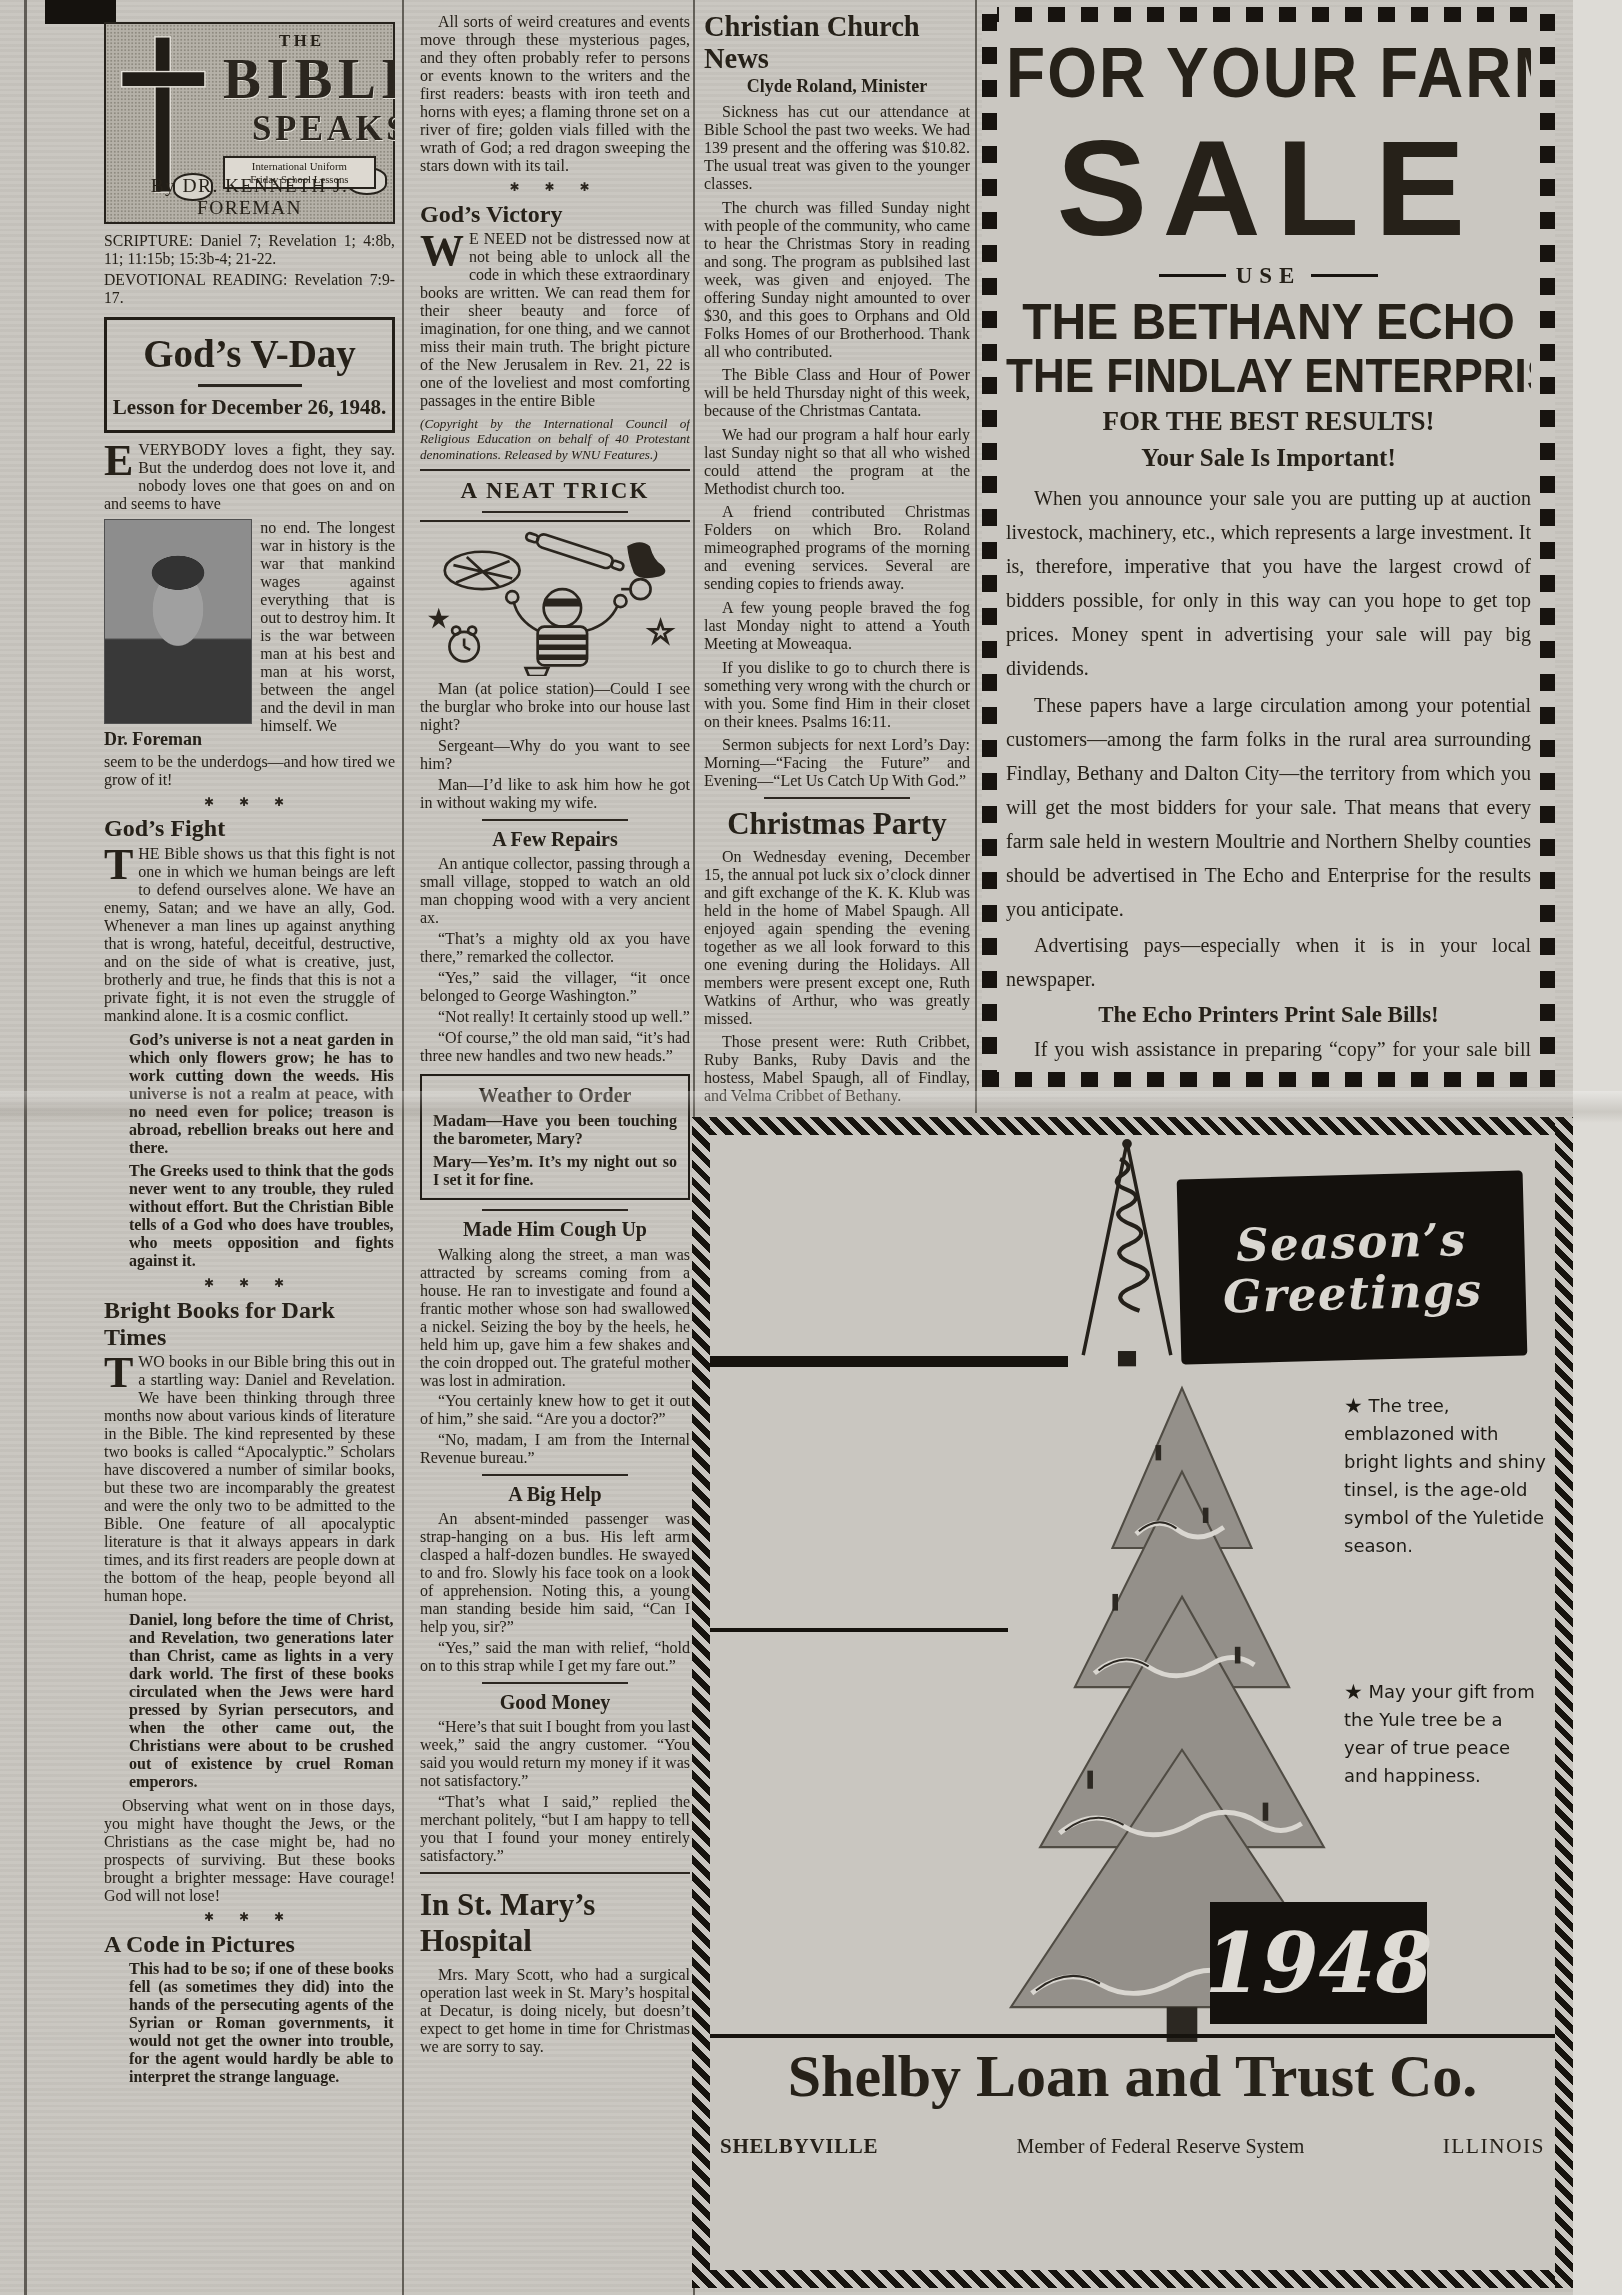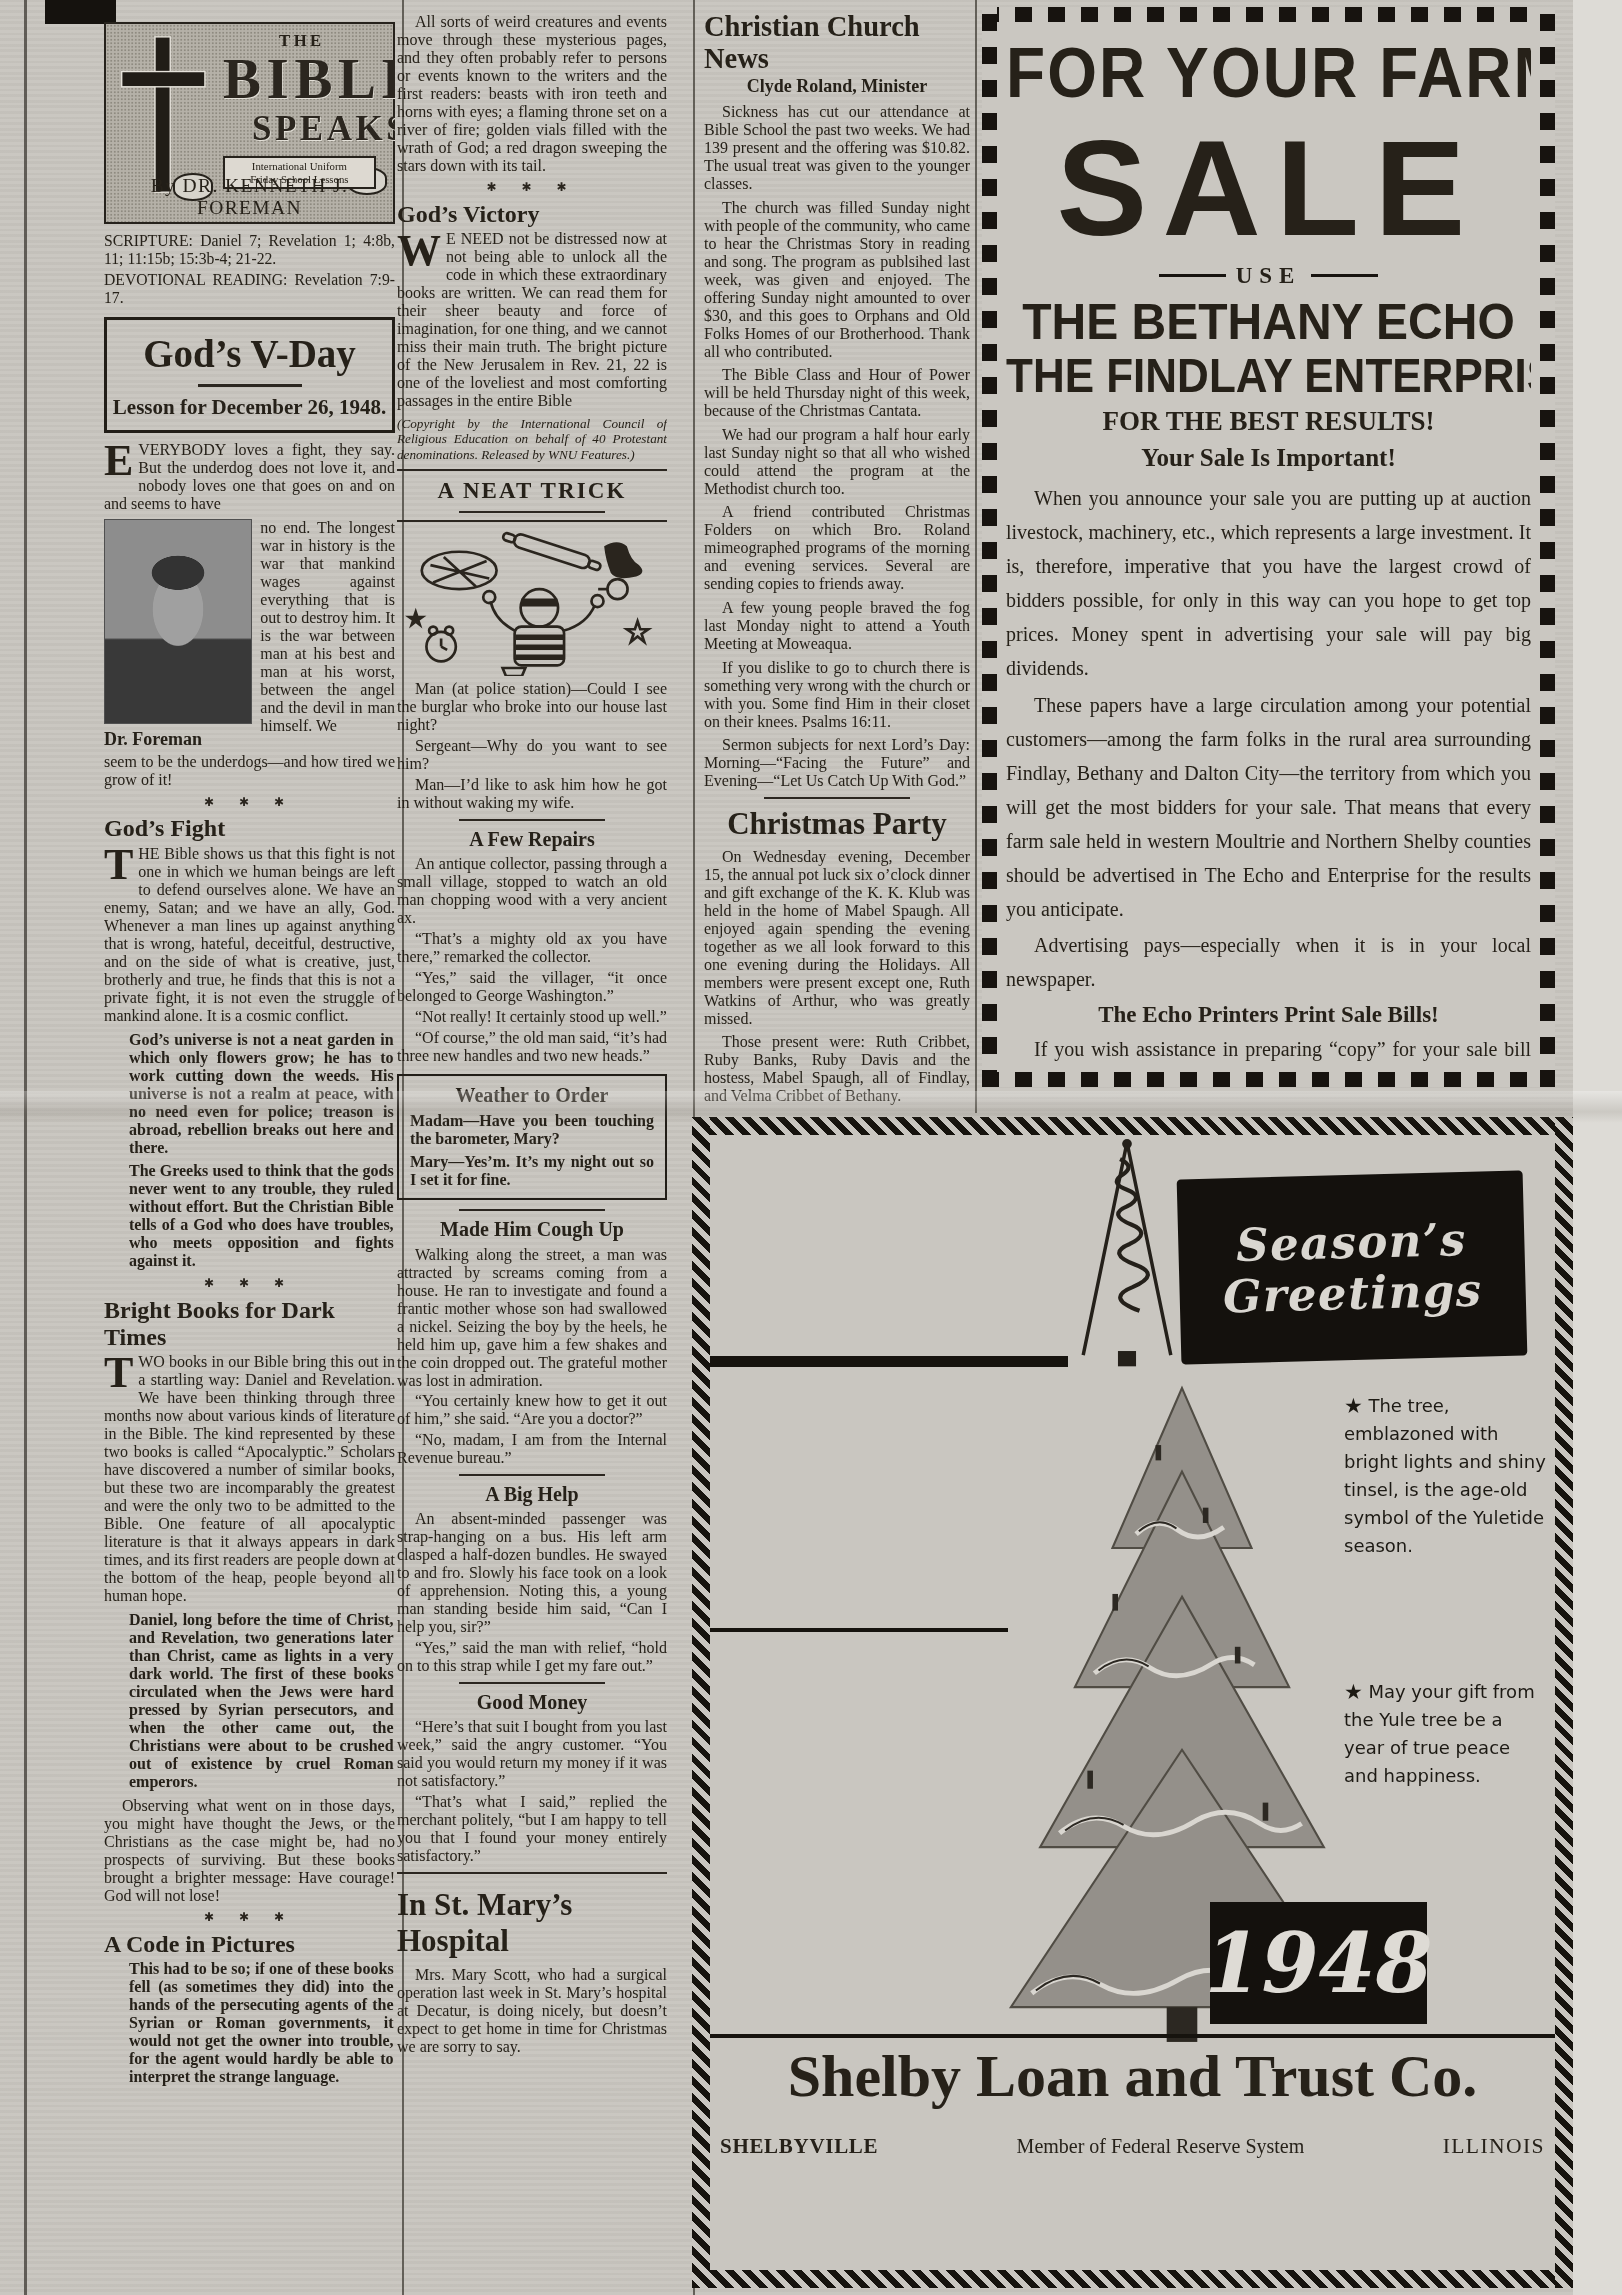--- a/index.html
+++ b/index.html
@@ -12,21 +12,21 @@
   .torn-strip{position:absolute;right:0;top:0;width:50px;height:100%;background:#dddbd6;}
   .fold{position:absolute;left:0;top:1091px;width:100%;height:32px;
         background:linear-gradient(180deg,rgba(255,255,255,.28),rgba(110,104,94,.16) 65%,rgba(255,255,255,0));}
   .vrule{position:absolute;width:2.1px;background:#4a463f;opacity:.8;}
   .vr1{left:402px;top:0;height:2295px;}
   .vr2{left:693px;top:0;height:2295px;}
   .vr3{left:975px;top:0;height:1113px;}
   
   .col{position:absolute;overflow:hidden;}
   .col1{left:104px;top:22px;width:291px;height:2269px;}
-  .col2{left:397px;top:12.5px;width:270px;height:2280px;font-family:Liberation Serif, serif;}
+  .col2{left:420px;top:12.5px;width:270px;height:2280px;font-family:Liberation Serif, serif;}
   .col3{left:704px;top:11px;width:266px;height:1100px;}
   
   .body{font-size:16px;line-height:18px;text-align:justify;margin:0 0 5.6px;text-indent:18px;}
   .noind{text-indent:0;}
   .bold{font-weight:bold;}
   .ind{padding-left:25px;padding-right:1.4px;}
   .dc{text-indent:0;}
   .dc::first-letter{float:left;font-size:44px;line-height:35px;padding:2.1px 4.9px 0 0;font-weight:bold;}
   .sep{text-align:center;font-size:12px;letter-spacing:11px;margin:4.2px 0 5.6px;color:#2a251e;}
   h3.sec{font-size:24px;margin:2.8px 0 2.8px;font-weight:bold;}

